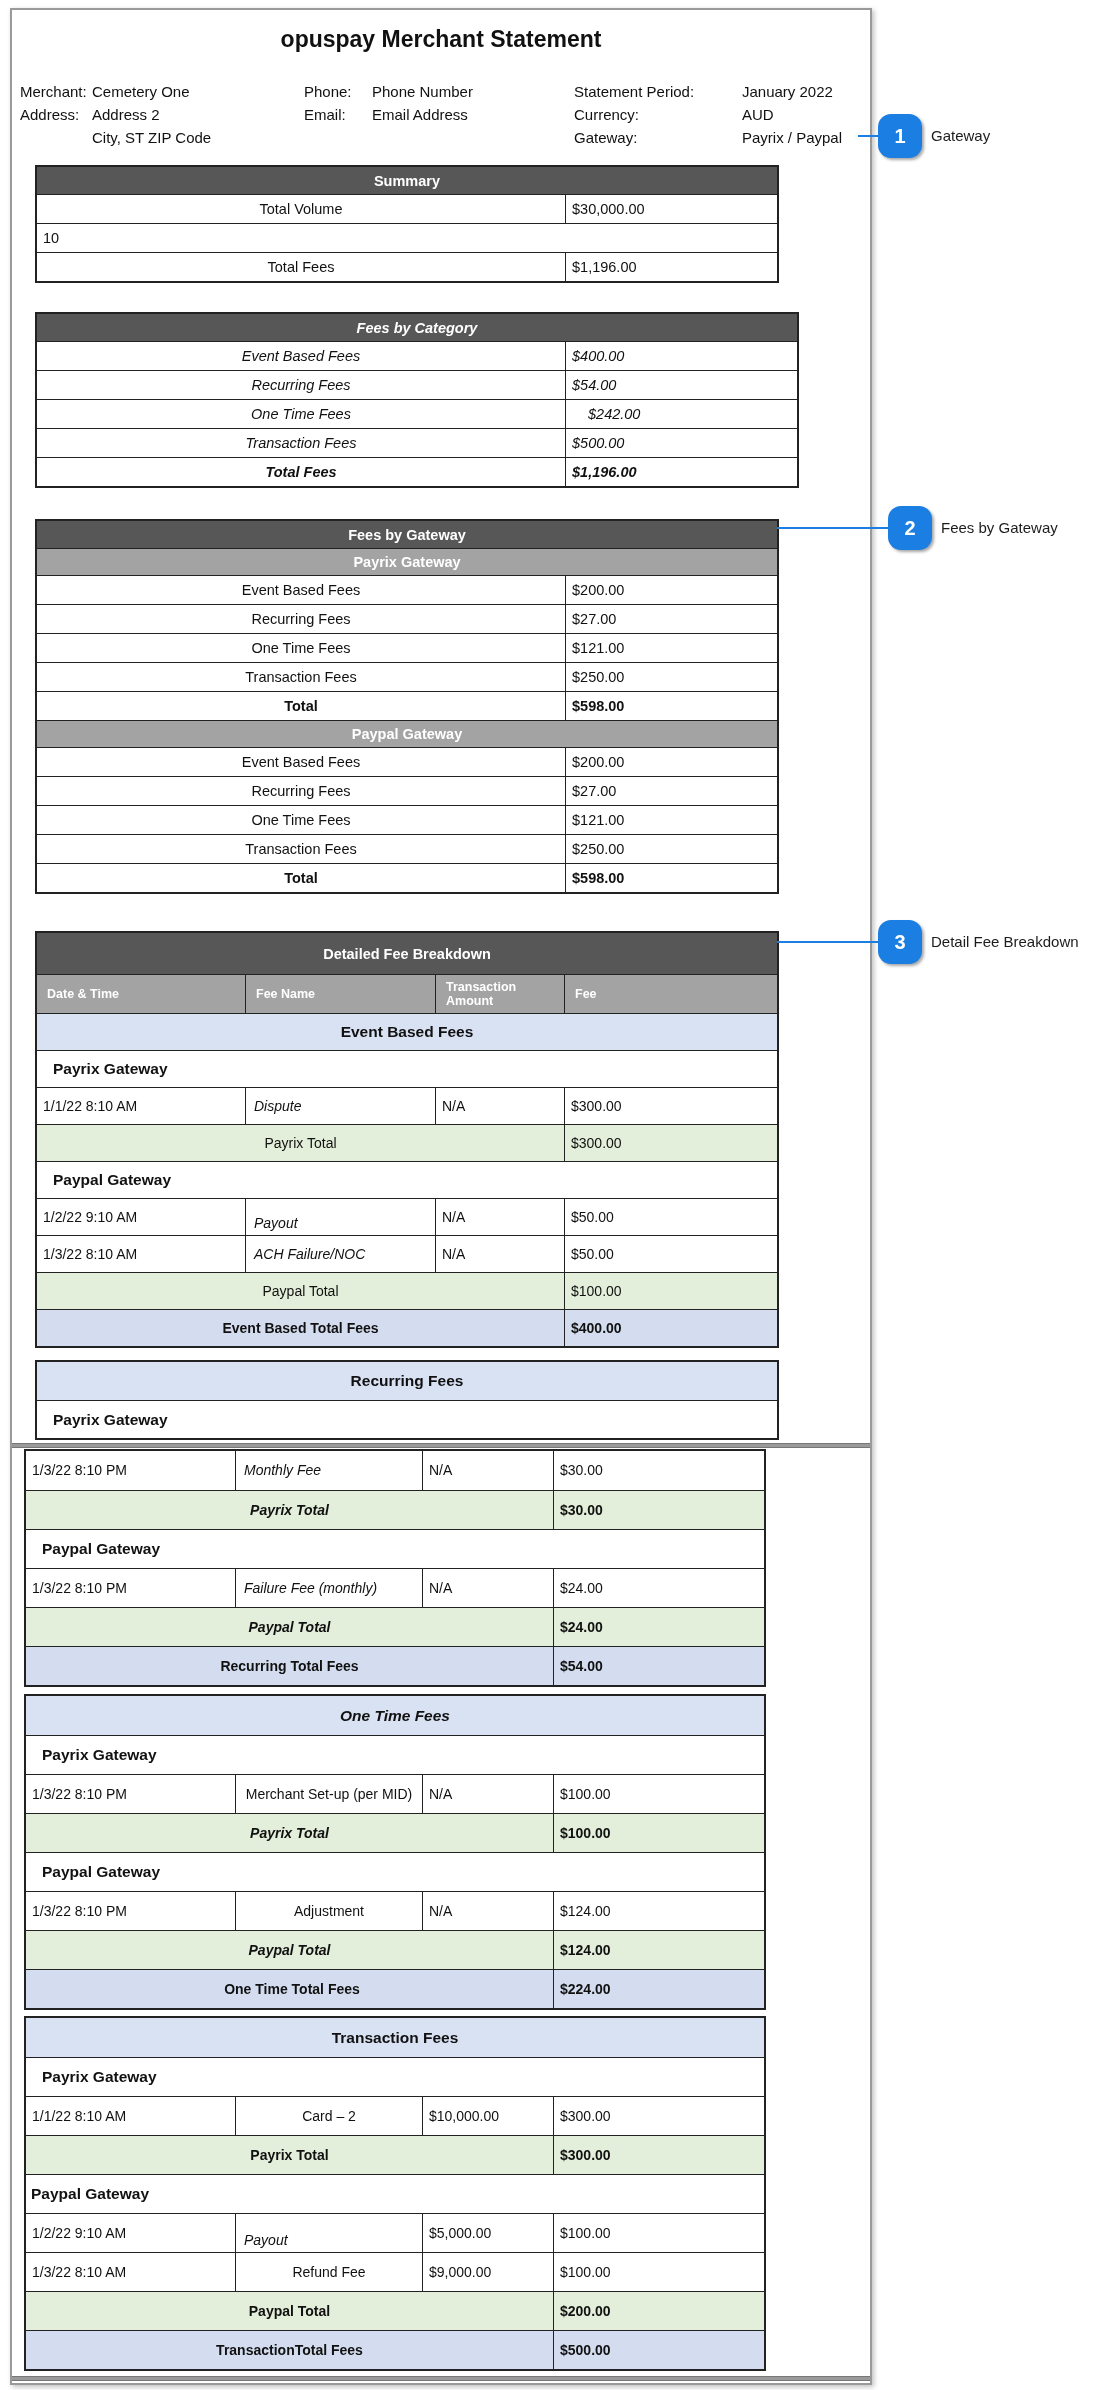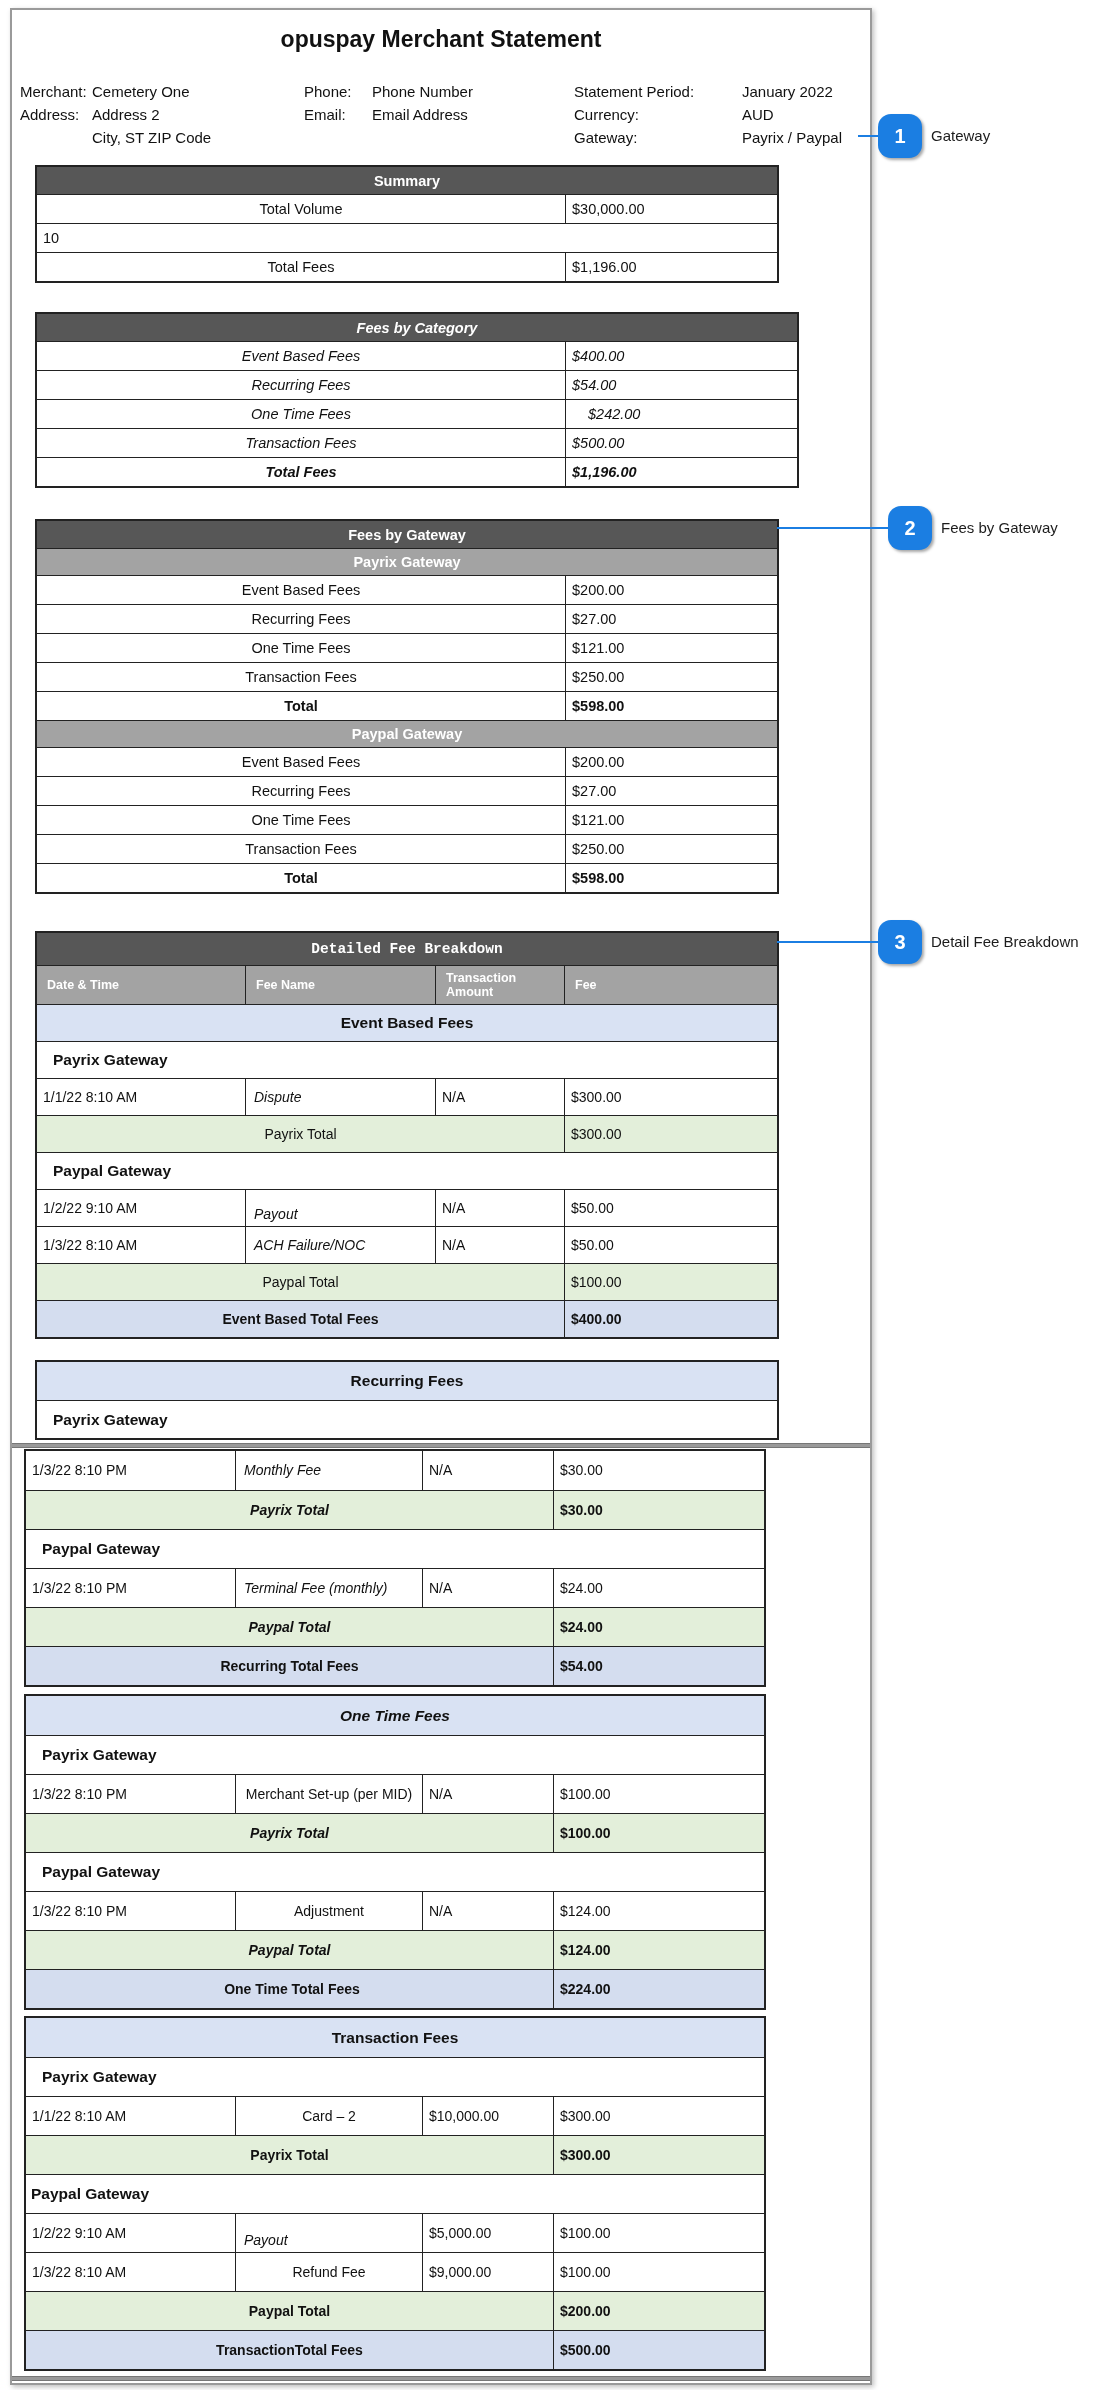--- a/index.html
+++ b/index.html
@@ -149,21 +149,21 @@
       <div class="row" style="height: 29px;">
         <div class="cell lblc vr" style="width: 529px;">Transaction Fees</div>
         <div class="cell valc" style="flex: 1 1 0%;">$250.00</div>
       </div>
       <div class="row" style="height: 29px;">
         <div class="cell lblc vr b" style="width: 529px;">Total</div>
         <div class="cell valc b" style="flex: 1 1 0%;">$598.00</div>
       </div>
     </div>
   <div id="detail-table" class="tbl" style="left:23px;top:921px;width:744px;">
-      <div class="row" style="height: 32px; font-family: Liberation Mono, monospace;">
+      <div class="row" style="height: 41px;">
         <div class="cell hdr" style="flex: 1 1 0%;">Detailed Fee Breakdown</div>
       </div>
       <div class="row" style="height: 39px;">
         <div class="cell colhdr vr" style="width: 209px;">Date &amp; Time</div>
         <div class="cell colhdr vr" style="width: 190px;">Fee Name</div>
         <div class="cell colhdr vr" style="width: 129px;">Transaction Amount</div>
         <div class="cell colhdr" style="flex: 1 1 0%;">Fee</div>
       </div>
       <div class="row" style="height: 37px;">
         <div class="cell section" style="flex: 1 1 0%;">Event Based Fees</div>
@@ -225,21 +225,21 @@
       </div>
       <div class="row green" style="height: 39px;">
         <div class="cell dcell ctr vr b it" style="width: 528px;">Payrix Total</div>
         <div class="cell dcell b" style="flex: 1 1 0%;">$30.00</div>
       </div>
       <div class="row" style="height: 39px;">
         <div class="cell gateway" style="flex: 1 1 0%;">Paypal Gateway</div>
       </div>
       <div class="row" style="height: 39px;">
         <div class="cell dcell vr" style="width: 210px;">1/3/22 8:10 PM</div>
-        <div class="cell dcell namec vr it" style="width: 187px;">Terminal Fee (monthly)</div>
+        <div class="cell dcell namec vr it" style="width: 187px;">Failure Fee (monthly)</div>
         <div class="cell dcell vr" style="width: 131px;">N/A</div>
         <div class="cell dcell" style="flex: 1 1 0%;">$24.00</div>
       </div>
       <div class="row green" style="height: 39px;">
         <div class="cell dcell ctr vr b it" style="width: 528px;">Paypal Total</div>
         <div class="cell dcell b" style="flex: 1 1 0%;">$24.00</div>
       </div>
       <div class="row grand" style="height: 39px;">
         <div class="cell dcell ctr vr b" style="width: 528px;">Recurring Total Fees</div>
         <div class="cell dcell b" style="flex: 1 1 0%;">$54.00</div>

